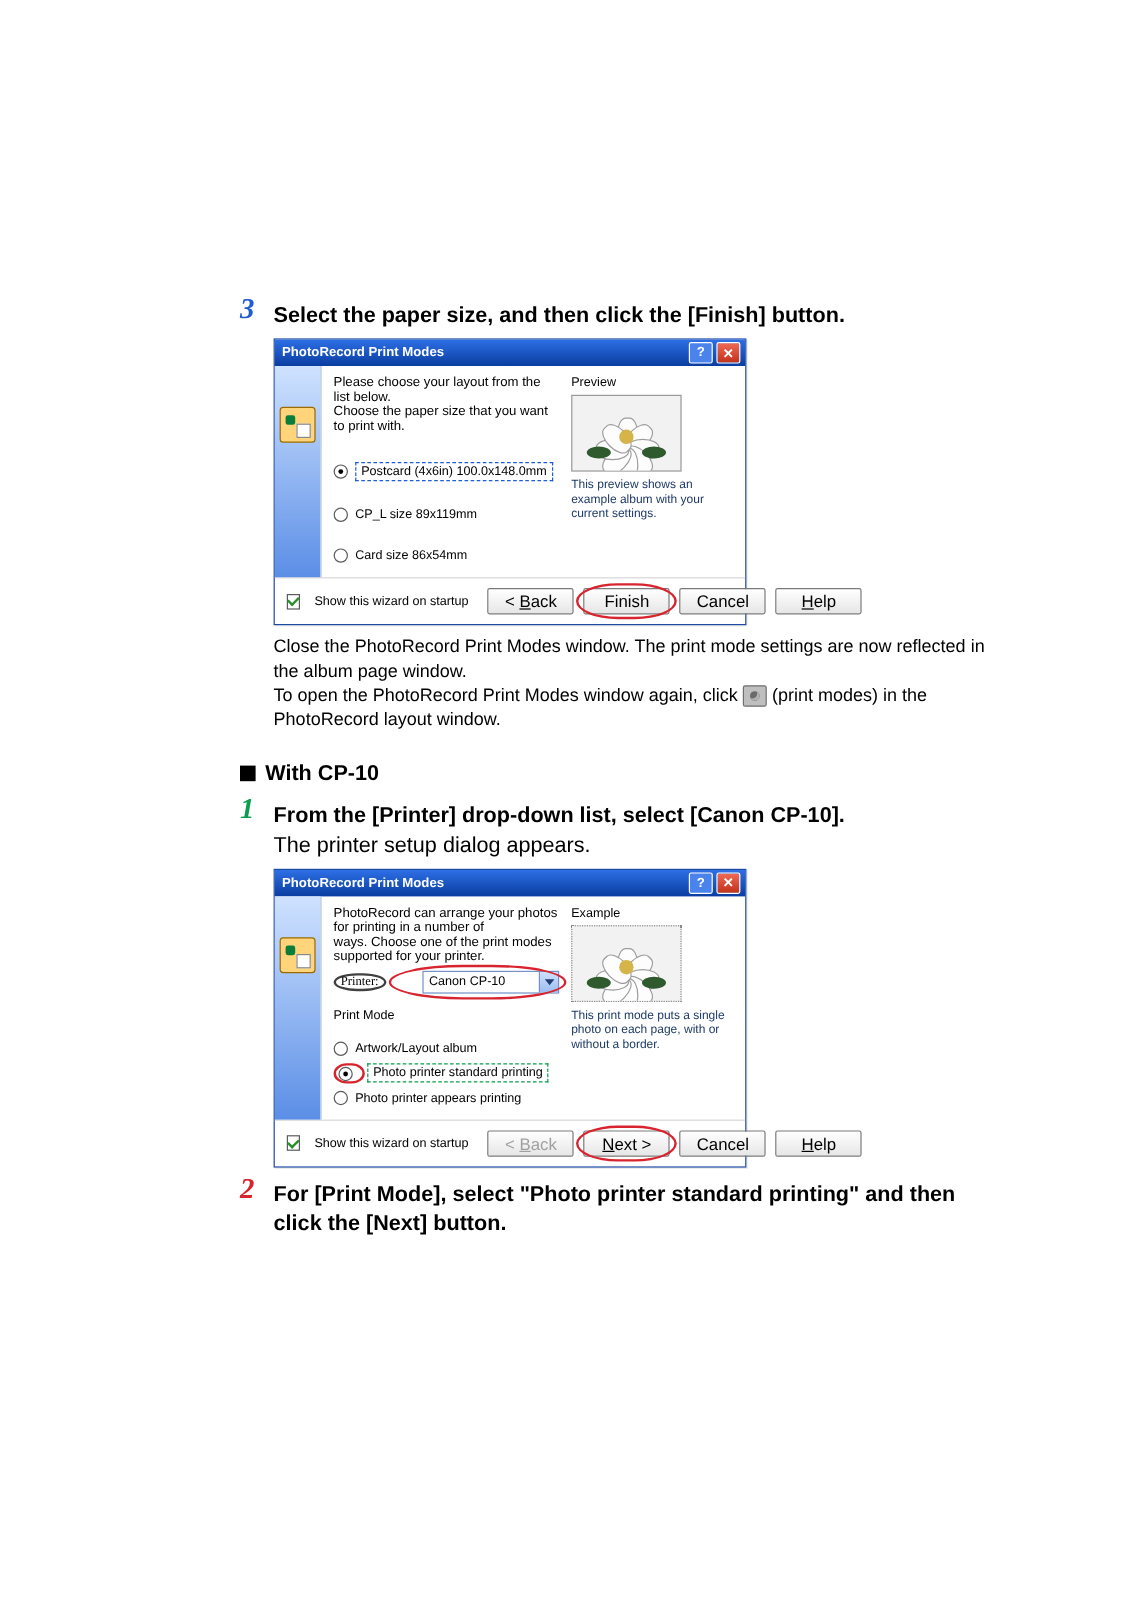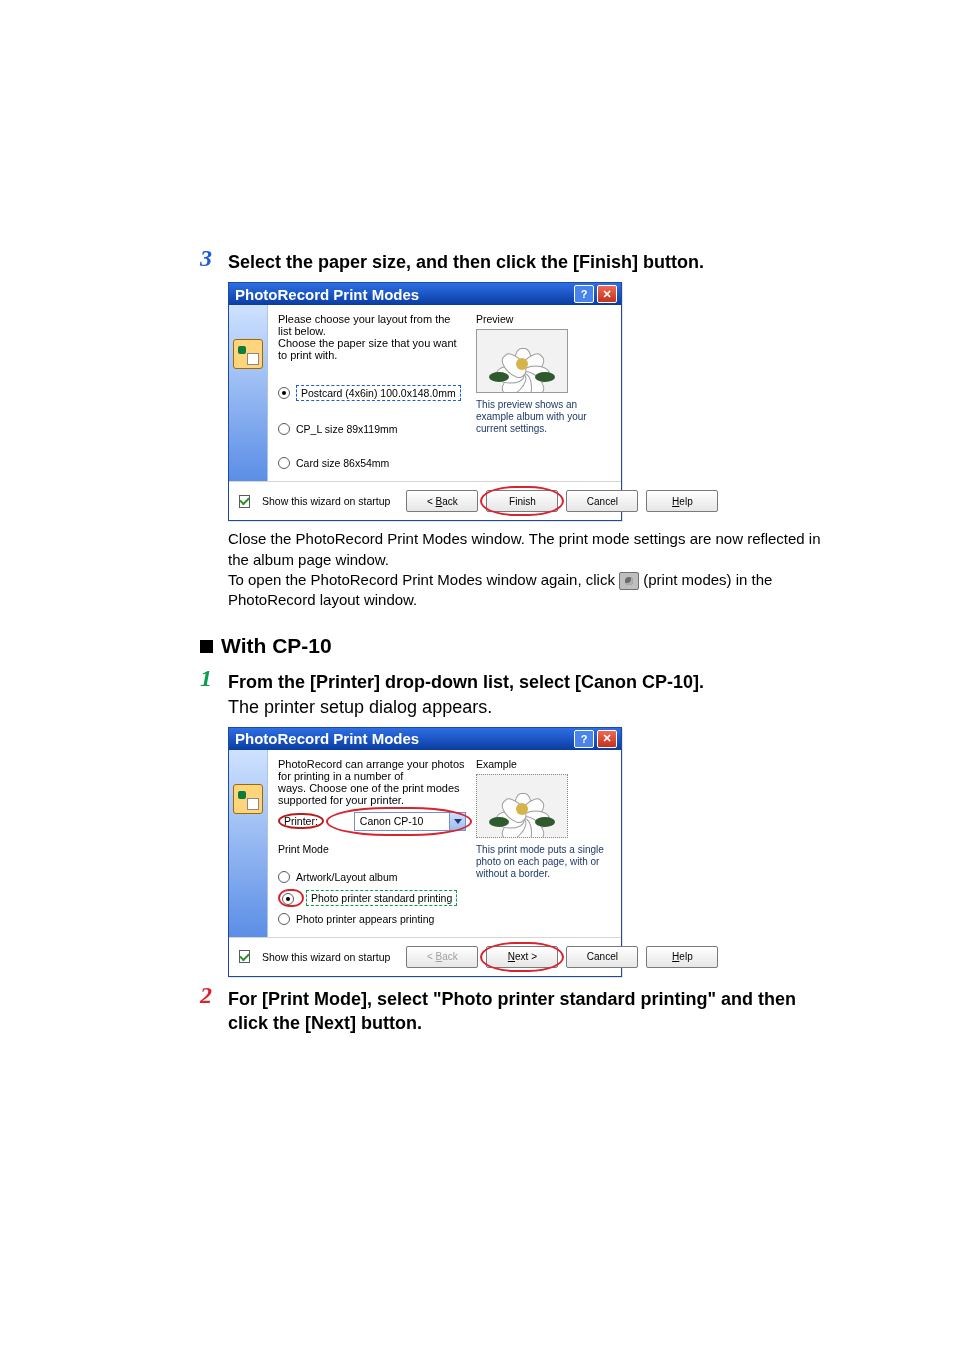--- a/index.html
+++ b/index.html
@@ -51,38 +51,38 @@
   }
   .icon-inline::before{
     content:"";
     width:8px; height:8px; border-radius:50%;
     background:#6a6a6a;
     box-shadow: -2px -2px 0 0 #b0b0b0 inset;
   }
 
   .section-head { display:flex; align-items:center; margin-top: 24px; margin-bottom: 12px; }
   .section-square { width:13px; height:13px; background:#000; margin-right:8px; }
-  .section-title { font-weight: bold; font-size: 21px; }
+  .section-title { font-weight: bold; font-size: 18px; }
 
   
   .winxp {
     width: 392px;
     border: 1px solid #1c4aa3;
     box-shadow: 1px 1px 0 rgba(0,0,0,.1);
     font-size: 11px;
     background:#fff;
   }
   .winxp .titlebar {
     display:flex; align-items:center;
     height:22px;
     background: linear-gradient(#2d6fe5,#0a3da0);
     color:#fff; font-weight:bold;
     padding: 0 4px 0 6px;
   }
-  .winxp .titlebar .ttl { flex:1; font-size:15px; }
+  .winxp .titlebar .ttl { flex:1; font-size:11px; }
   .winxp .titlebar .tbtn {
     width:18px; height:16px;
     margin-left:3px;
     border:1px solid #fff;
     background:#4a83ec;
     display:flex; align-items:center; justify-content:center;
     color:#fff; font-size:11px; font-weight:bold;
     border-radius:2px;
   }
   .winxp .titlebar .tbtn.close { background: linear-gradient(#ef6a55,#c1321a); }
@@ -150,34 +150,34 @@
   .fcenter { position:absolute; left:29px; top:22px; width:12px; height:12px; background:#d5b44a; border-radius:50%; }
   .leaf { position:absolute; width:20px; height:10px; background:#2e5a2e; border-radius:50%; bottom:4px; }
   .prev-note { font-size:10px; color:#1e3a66; margin-top:6px; line-height:1.2; }
 
   .winxp .footer { display:flex; align-items:center; padding:0 10px 8px 10px; gap:8px; border-top:1px solid #d6d6d6; padding-top:8px; }
   .chk { width:11px; height:11px; border:1px solid #5b5b5b; background:#fff; display:inline-flex; align-items:center; justify-content:center; margin-right:4px;}
   .chk::after{ content:""; width:7px; height:4px; border-left:2px solid #2a902a; border-bottom:2px solid #2a902a; transform:rotate(-45deg); margin-top:-2px; }
   .btn {
     min-width:58px; height:20px;
     border:1px solid #7a7a7a; background:linear-gradient(#fff,#e6e6e6);
-    font-size:10px; display:inline-flex; align-items:center; justify-content:center;
+    font-size:14px; display:inline-flex; align-items:center; justify-content:center;
     border-radius:2px; padding:0 6px;
   }
   .btn.disabled { color:#a0a0a0; }
   .u { text-decoration: underline; }
   .btn-ring { position:relative; display:inline-block; }
   .btn-ring::after{
     content:""; position:absolute; left:-6px; top:-4px; right:-6px; bottom:-4px;
     border:2px solid #d8242f; border-radius:50%/60%;
     pointer-events:none;
   }
 
   .select-row { display:flex; align-items:center; gap:8px; font-size:10.5px; margin-top:6px;}
-  .sel-label-ring { border:2px solid #b91c1c; border-radius:50%/55%; padding:0 4px; display:inline-block; }
+  .sel-label-ring { border:2px solid #404040; border-radius:50%/55%; padding:0 4px; display:inline-block;font-family:Liberation Serif, serif; }
   .select-box {
     flex:1; height:17px; border:1px solid #7492c7; background:#fff; display:flex; align-items:center;
     font-size:10.5px; position:relative;
   }
   .select-box .sv { padding:0 5px; flex:1; }
   .select-box .dd {
     width:15px; height:100%; border-left:1px solid #7492c7;
     background:linear-gradient(#cfe0ff,#9cbcf0);
     display:flex; align-items:center; justify-content:center;
   }

